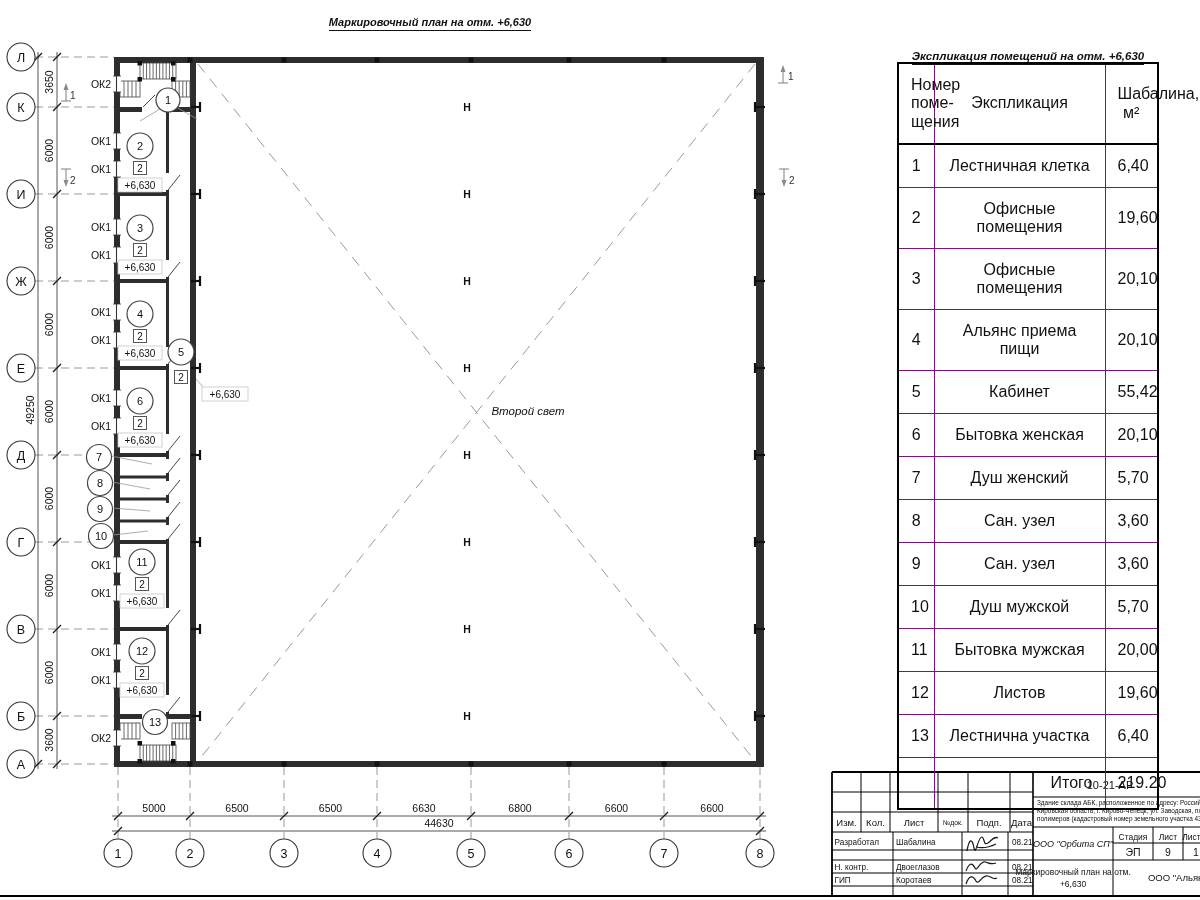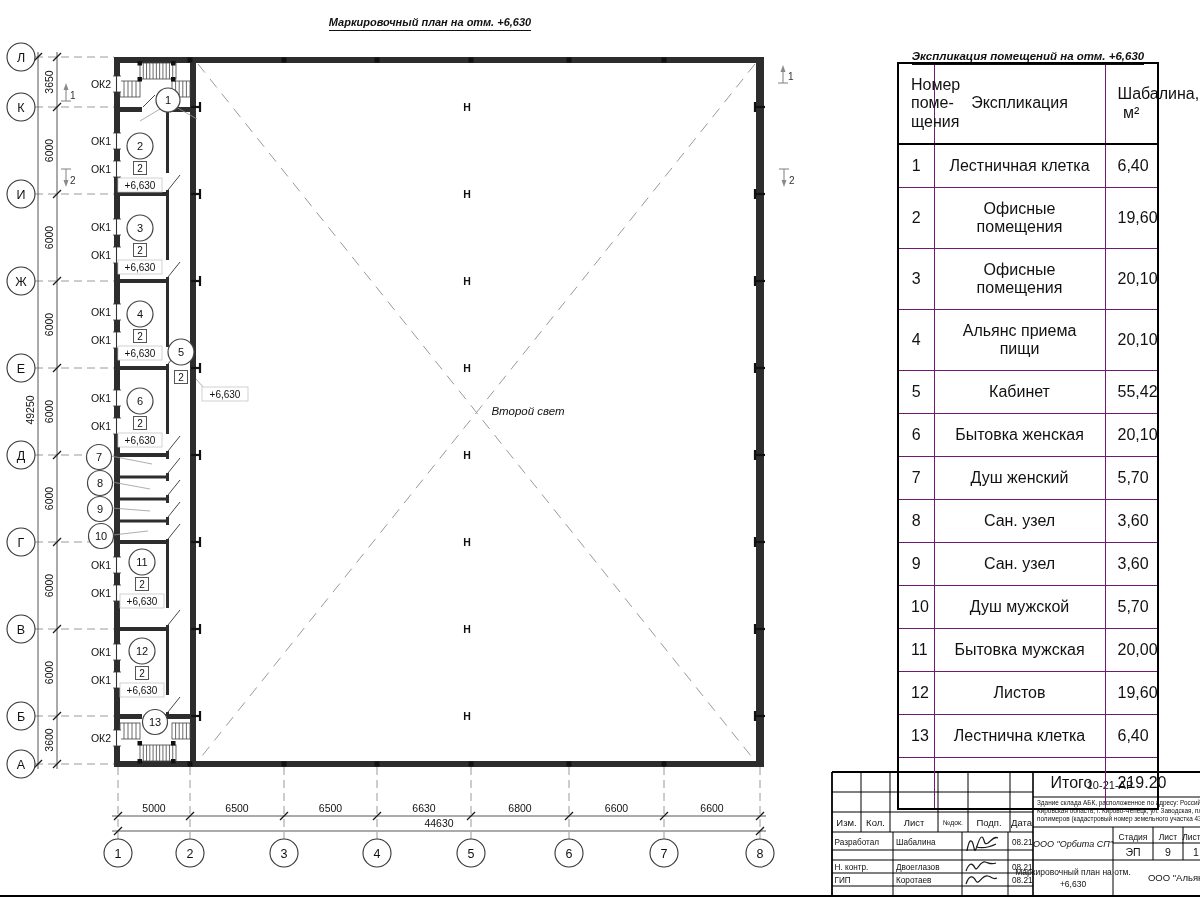--- a/index.html
+++ b/index.html
@@ -143,21 +143,21 @@
             <td class="nm">Бытовка мужская</td>
             <td class="ar">20,00</td>
           </tr>
           <tr>
             <td class="cn">12</td>
             <td class="nm">Листов</td>
             <td class="ar">19,60</td>
           </tr>
           <tr>
             <td class="cn">13</td>
-            <td class="nm">Лестнична клетка</td>
+            <td class="nm">Лестнична участка</td>
             <td class="ar">6,40</td>
           </tr>
           <tr class="total">
             <td class="cn"></td>
             <td class="tl">Итого</td>
             <td class="ar">219.20</td>
           </tr>
         </tbody>
     </table>
   </div>

